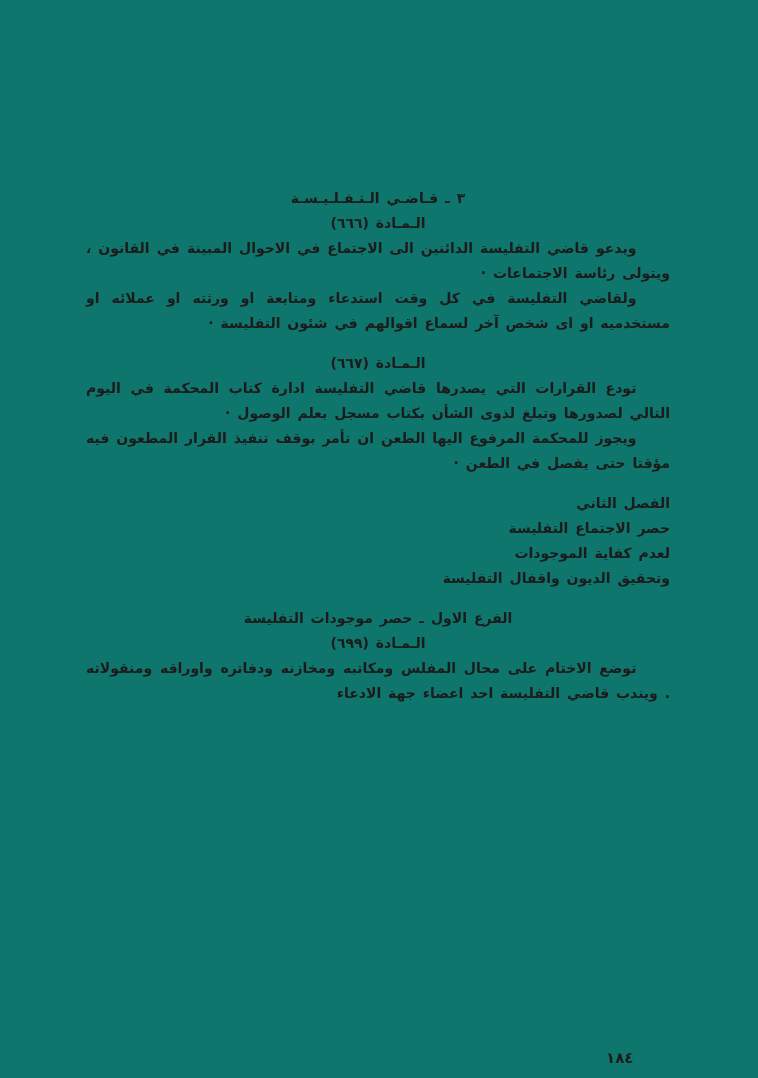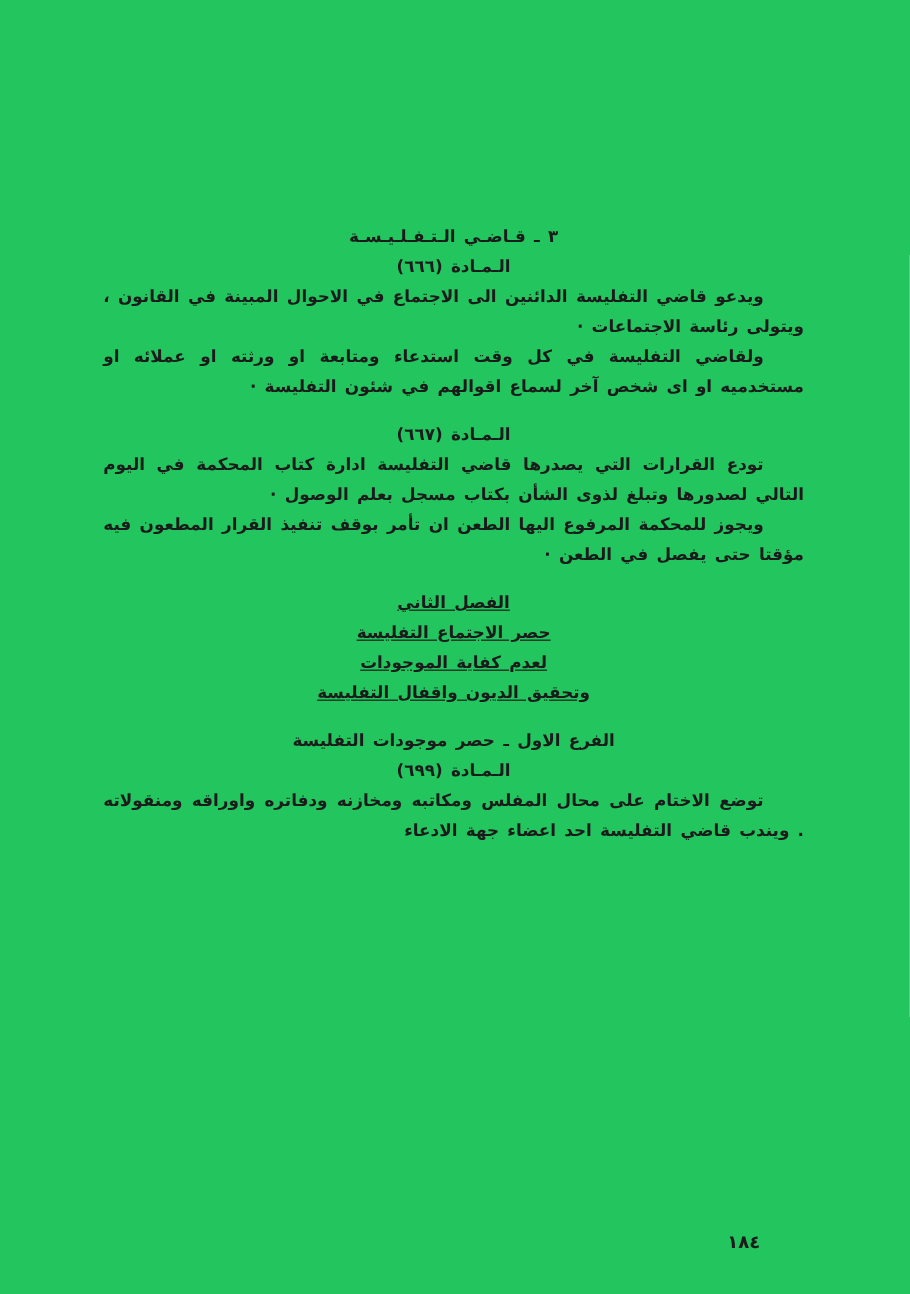--- a/index.html
+++ b/index.html
@@ -12,21 +12,21 @@
       height: 1078px;
       background: #ffffff;
       position: relative;
       overflow: hidden;
       font-family: "DejaVu Sans", sans-serif;
       color: #1b1b1b;
     }
     .page {
       position: absolute;
       inset: 0;
-      background: #22c55e;
+      background: #0f766e;
     }
     .content {
       position: absolute;
       top: 186px;
       right: 88px;
       width: 584px;
       direction: rtl;
       font-size: 14px;
       font-weight: 700;
       line-height: 25px;
@@ -43,29 +43,27 @@
       line-height: 25px;
     }
     .content p {
       margin: 0;
       text-indent: 2.4em;
     }
     .gap {
       margin-top: 15px !important;
     }
     .chapter-block {
-      text-align: center;
-      text-decoration: underline;
     }
     .chapter-block div {
       line-height: 25px;
     }
     .page-number {
       position: absolute;
-      top: 1026px;
+      top: 1049px;
       left: 606px;
       font-size: 15px;
       font-weight: 700;
       color: #1b1b1b;
       direction: rtl;
     }
   </style>
 </head>
 <body>
 

